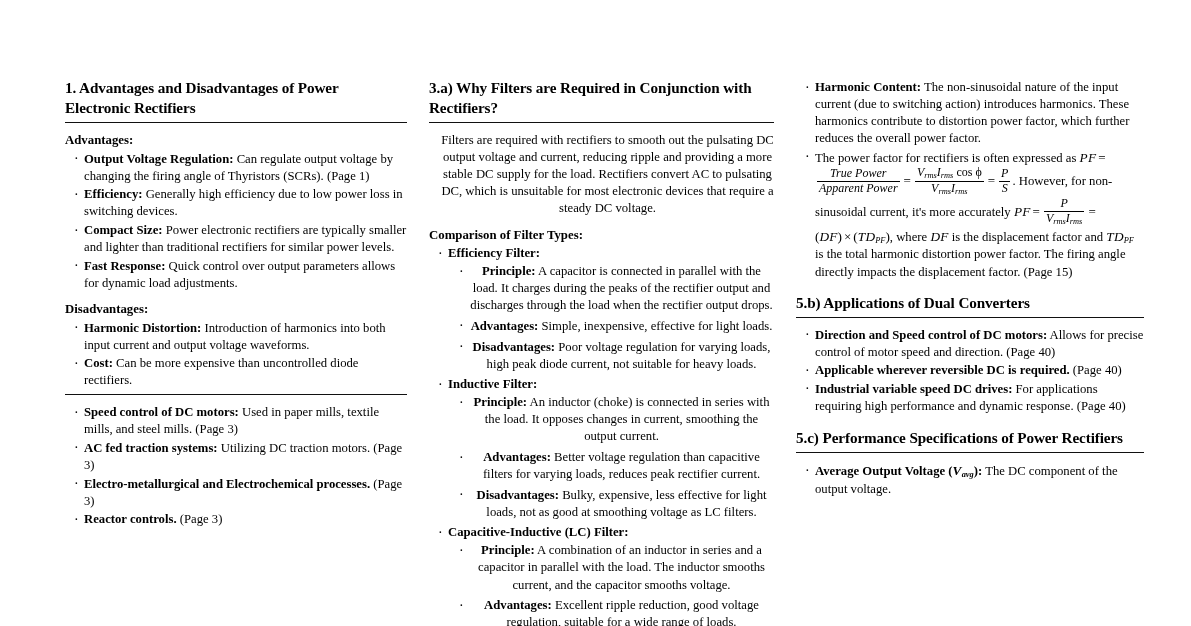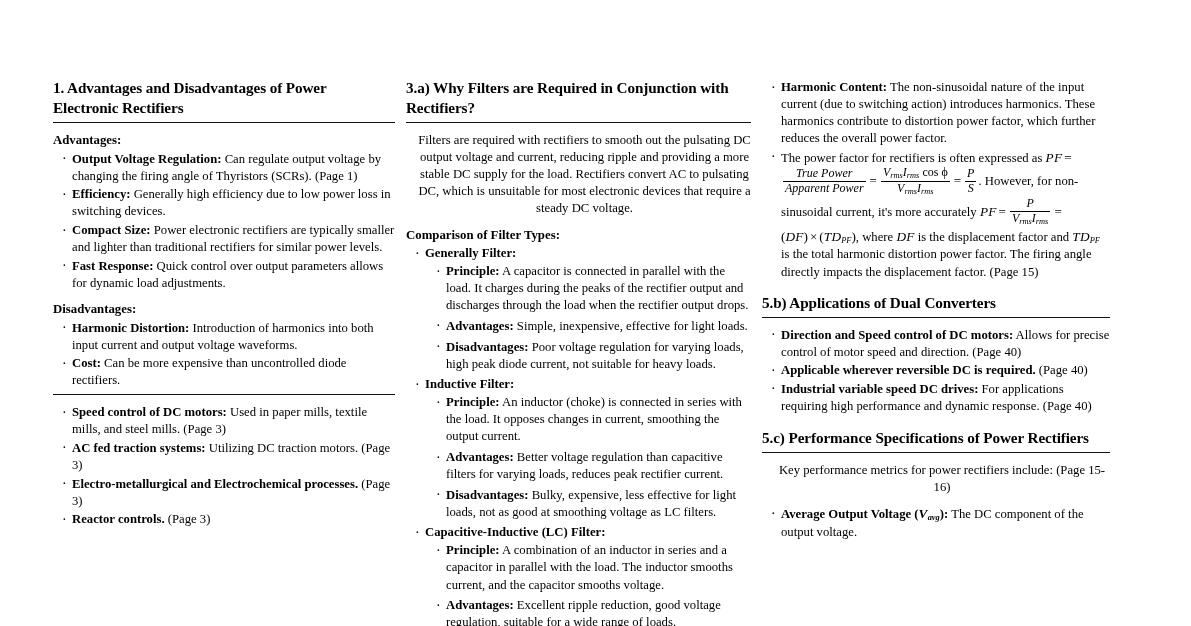--- a/index.html
+++ b/index.html
@@ -16,26 +16,26 @@
   }
   .page {
     position: relative;
     width: 1191px;
     height: 626px;
     padding: 0;
     box-sizing: border-box;
   }
   .columns {
     position: absolute;
-    left: 53px;
+    left: 65px;
     top: 78px;
     width: 1083px;
     height: 548px;
     display: flex;
-    gap: 11px;
+    gap: 22px;
     overflow: hidden;
   }
   .col {
     width: 342px;
     flex: 0 0 342px;
     overflow: hidden;
   }
   .col-2 { width: 345px; flex: 0 0 345px; }
   .col-3 { width: 348px; flex: 0 0 348px; }
 
@@ -82,20 +82,21 @@
     position: absolute;
     left: 0px;
     top: -0.5px;
     font-size: 14px;
     line-height: 1.345;
   }
   ul.lvl2 {
     list-style: none;
     margin: 1px 0 1px 0;
     padding: 0 0 0 11px;
+    text-align: center;
   }
   ul.lvl2 > li {
     position: relative;
     font-size: 12.7px;
     line-height: 1.345;
     margin: 0 0 3.5px 0;
     padding-left: 10px;
   }
   ul.lvl2 > li::before {
     content: "\00B7";
@@ -188,21 +189,21 @@
 
       <h2 class="sec">3.a) Why Filters are Required in Conjunction with Rectifiers?</h2>
       <hr class="rule">
 
       <p class="body">Filters are required with rectifiers to smooth out the pulsating DC output voltage and current, reducing ripple and providing a more stable DC supply for the load. Rectifiers convert AC to pulsating DC, which is unsuitable for most electronic devices that require a steady DC voltage.</p>
 
       <div class="sub">Comparison of Filter Types:</div>
 
       <ul class="lvl1">
         <li>
-          <b>Generally Filter:</b>
+          <b>Efficiency Filter:</b>
           <ul class="lvl2">
             <li><b>Principle:</b><span> A capacitor is connected in parallel with the load. It charges during the peaks of the rectifier output and discharges through the load when the rectifier output drops.</span></li>
             <li><b>Advantages:</b><span> Simple, inexpensive, effective for light loads.</span></li>
             <li><b>Disadvantages:</b><span> Poor voltage regulation for varying loads, high peak diode current, not suitable for heavy loads.</span></li>
           </ul>
         </li>
         <li>
           <b>Inductive Filter:</b>
           <ul class="lvl2">
             <li><b>Principle:</b><span> An inductor (choke) is connected in series with the load. It opposes changes in current, smoothing the output current.</span></li>
@@ -239,21 +240,20 @@
 
       <ul class="lvl1">
         <li><b>Direction and Speed control of DC motors:</b><span> Allows for precise control of motor speed and direction. (Page 40)</span></li>
         <li><b>Applicable wherever reversible DC is required.</b><span> (Page 40)</span></li>
         <li><b>Industrial variable speed DC drives:</b><span> For applications requiring high performance and dynamic response. (Page 40)</span></li>
       </ul>
 
       <h2 class="sec" style="margin-top:13px;">5.c) Performance Specifications of Power Rectifiers</h2>
       <hr class="rule">
 
-      <p class="body">Key performance metrics for power rectifiers include: (Page 15-16)</p>
 
       <ul class="lvl1">
         <li><b>Average Output Voltage (</b><b class="mi">V</b><b class="mi sb">avg</b><b>):</b><span> The DC component of the output voltage.</span></li>
 
       </ul>
 
     </div>
 
   </div>
 </div>

